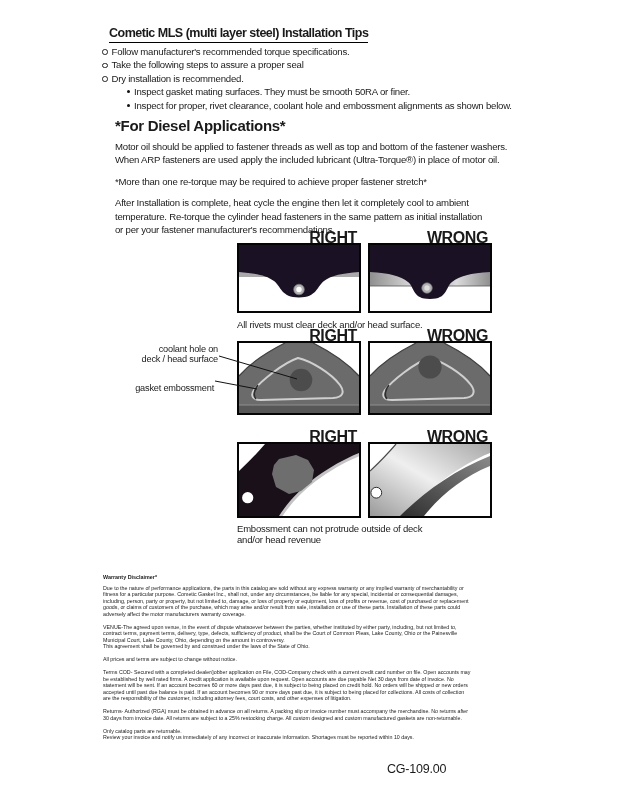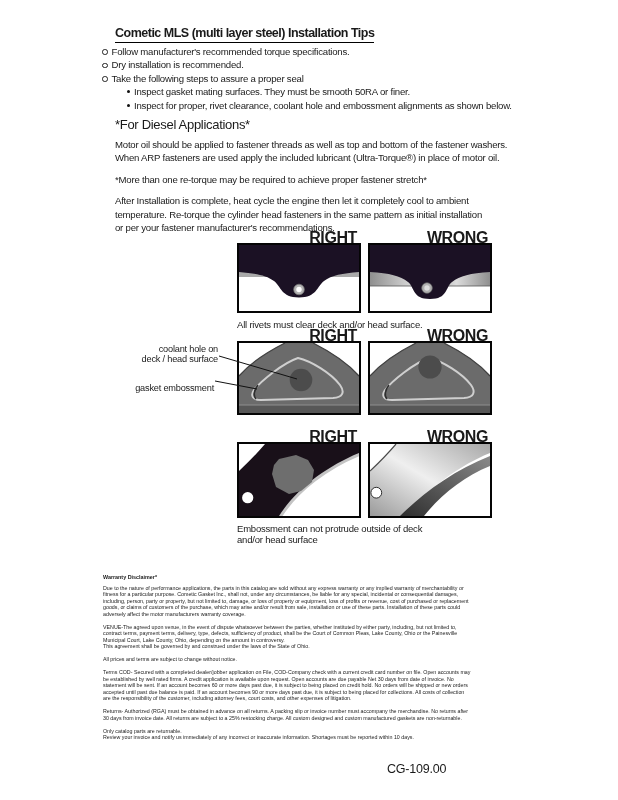--- a/index.html
+++ b/index.html
@@ -1,31 +1,31 @@
 <!DOCTYPE html>
 <html><head>
 <meta charset="utf-8">
 <style>
   html,body{margin:0;padding:0;background:#ffffff;}
   .page{position:relative;width:618px;height:800px;background:#ffffff;overflow:hidden;
         font-family:"Liberation Sans",sans-serif;color:#1a1a1a;}
   .abs{position:absolute;}
   .pre{white-space:pre-line;}
 
-  .title{left:115px;top:26px;font-size:12.5px;font-weight:bold;letter-spacing:-0.5px;
+  .title{left:109px;top:26px;font-size:12.5px;font-weight:bold;letter-spacing:-0.5px;
          border-bottom:1.5px solid #000;padding-bottom:2px;}
 
   .tips{left:102px;top:45px;width:430px;font-size:9.6px;letter-spacing:-0.22px;}
   .trow{display:flex;align-items:flex-start;line-height:13.4px;}
   .sub{padding-left:23px;}
   .mo{flex:0 0 auto;width:3.5px;height:3.5px;border:1px solid #222;border-radius:50%;margin:4.2px 4px 0 0;}
   .mf{flex:0 0 auto;width:3px;height:3px;background:#111;border-radius:50%;margin:5px 4px 0 2px;}
 
   .diesel{left:115px;top:117px;width:410px;}
-  .h2{font-size:13px;font-weight:normal;letter-spacing:-0.3px;margin:0 0 6px 0;}
+  .h2{font-size:15px;font-weight:bold;letter-spacing:-0.3px;margin:0 0 6px 0;}
   .diesel p{margin:0 0 8px 0;font-size:9.6px;letter-spacing:-0.22px;line-height:13.4px;}
 
   .dlabel{position:absolute;width:120px;text-align:right;font-size:16px;font-weight:bold;letter-spacing:-0.4px;}
   .dbox{position:absolute;width:120px;border:2.5px solid #050505;background:#fff;box-sizing:content-box;}
   .dbox svg{display:block;}
   .dcap{position:absolute;font-size:9.5px;letter-spacing:-0.2px;line-height:10.5px;margin-top:8px;}
   .callout{position:absolute;text-align:right;font-size:9.2px;letter-spacing:-0.2px;line-height:10px;}
   .leaders{position:absolute;left:210px;top:350px;pointer-events:none;}
 
   .legal{left:103px;top:574px;width:412px;color:#222;}
@@ -41,25 +41,25 @@
 
   <div class="abs title">Cometic MLS (multi layer steel) Installation Tips</div>
 
   <div class="abs tips">
     <div class="trow">
       <span class="mo"></span>
       <span class="pre">Follow manufacturer's recommended torque specifications.</span>
     </div>
     <div class="trow">
       <span class="mo"></span>
-      <span class="pre">Dry installation is recommended.</span>
+      <span class="pre">Take the following steps to assure a proper seal</span>
     </div>
     <div class="trow">
       <span class="mo"></span>
-      <span class="pre">Take the following steps to assure a proper seal</span>
+      <span class="pre">Dry installation is recommended.</span>
     </div>
     <div class="trow sub">
       <span class="mf"></span>
       <span class="pre">Inspect gasket mating surfaces.  They must be smooth 50RA or finer.</span>
     </div>
     <div class="trow sub">
       <span class="mf"></span>
       <span class="pre">Inspect for proper, rivet clearance, coolant hole and embossment alignments as shown below.</span>
     </div>
   </div>
@@ -173,21 +173,21 @@
         </linearGradient>
       </defs>
       <rect width="120" height="72" fill="#ffffff"></rect>
       <path d="M26,0 H120 V9 C88,22 57,45 40,72 H0 V27 Q15,13 26,0 Z" fill="url(#g3w)"></path>
       <path d="M26,0 Q15,13 0,27" fill="none" stroke="#4a4a4a" stroke-width="1.2"></path>
       <path d="M120,12 C84,26 52,50 30,72 L54,72 C70,52 94,32 120,22 Z" fill="url(#g3d)"></path>
       <circle cx="6.3" cy="48.7" r="5.4" fill="#ffffff" stroke="#2e2e2e" stroke-width="1"></circle>
     </svg>
   </div>
   <div class="dcap abs pre" style="left:237px;top:516px;">Embossment can not protrude outside of deck
-and/or head surface</div>
+and/or head revenue</div>
 
   <div class="abs legal">
     <h3>Warranty Disclaimer*</h3>
     <p class="pre">Due to the nature of performance applications, the parts in this catalog are sold without any express warranty or any implied warranty of merchantability or
 fitness for a particular purpose.  Cometic Gasket Inc., shall not, under any circumstances, be liable for any special, incidental or consequential damages,
 including, person, party or property, but not limited to, damage, or loss of property or equipment, loss of profits or revenue, cost of purchased or replacement
 goods, or claims of customers of the purchase, which may arise and/or result from sale, installation or use of these parts.  Installation of these parts could
 adversely affect the motor manufacturers warranty coverage.</p>
     <p class="pre">VENUE-The agreed upon venue, in the event of dispute whatsoever between the parties, whether instituted by either party, including, but not limited to,
 contract terms, payment terms, delivery, type, defects, sufficiency of product, shall be the Court of Common Pleas, Lake County, Ohio or the Painesville

